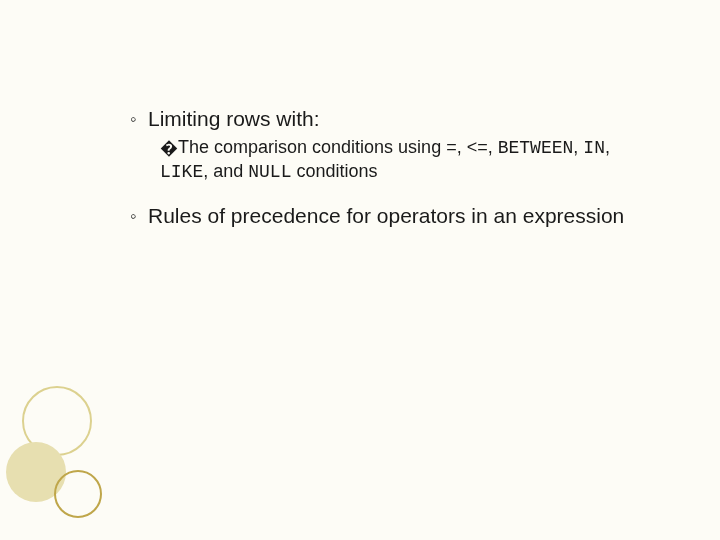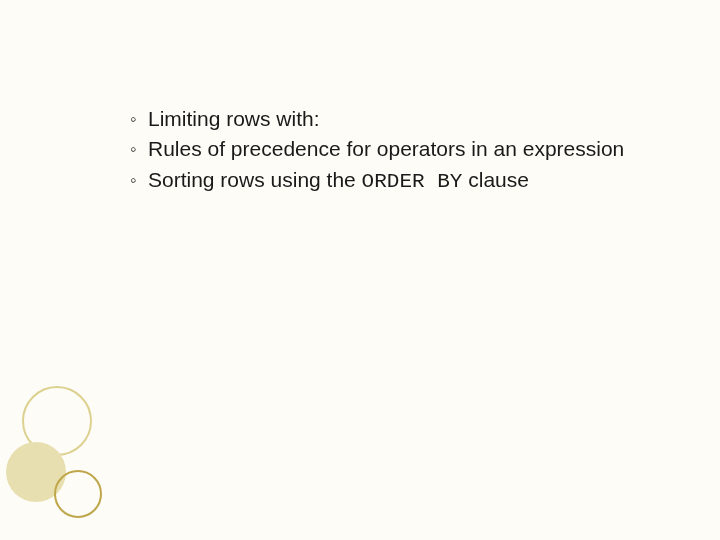--- a/index.html
+++ b/index.html
@@ -92,24 +92,24 @@
   <div class="circle b"></div>
   <div class="circle c"></div>
 
   <div class="content">
 
     <div class="level1">
       <span class="circ-bullet">◦</span><span class="level1-text">Limiting rows with:</span>
     </div>
 
     <div class="sublist">
+      <div class="subitem">
+        <span class="sq">�</span><span>The comparison conditions using =, &lt;=, </span><span class="mono">BETWEEN</span><span>, </span><span class="mono">IN</span><span>, </span><span class="mono">LIKE</span><span>, and </span><span class="mono">NULL</span><span> conditions</span>
+      </div>
     </div>
 
-    <div class="level1" style="margin-top:4px;">
+    <div class="level1" style="margin-top:20px;">
       <span class="circ-bullet">◦</span><span class="level1-text">Rules of precedence for operators in an expression</span>
     </div>
 
-    <div class="level1">
-      <span class="circ-bullet">◦</span><span class="level1-text">Sorting rows using the </span><span class="mono">ORDER BY</span><span> clause</span>
-    </div>
 
   </div>
 </div>
 
 </body></html>

